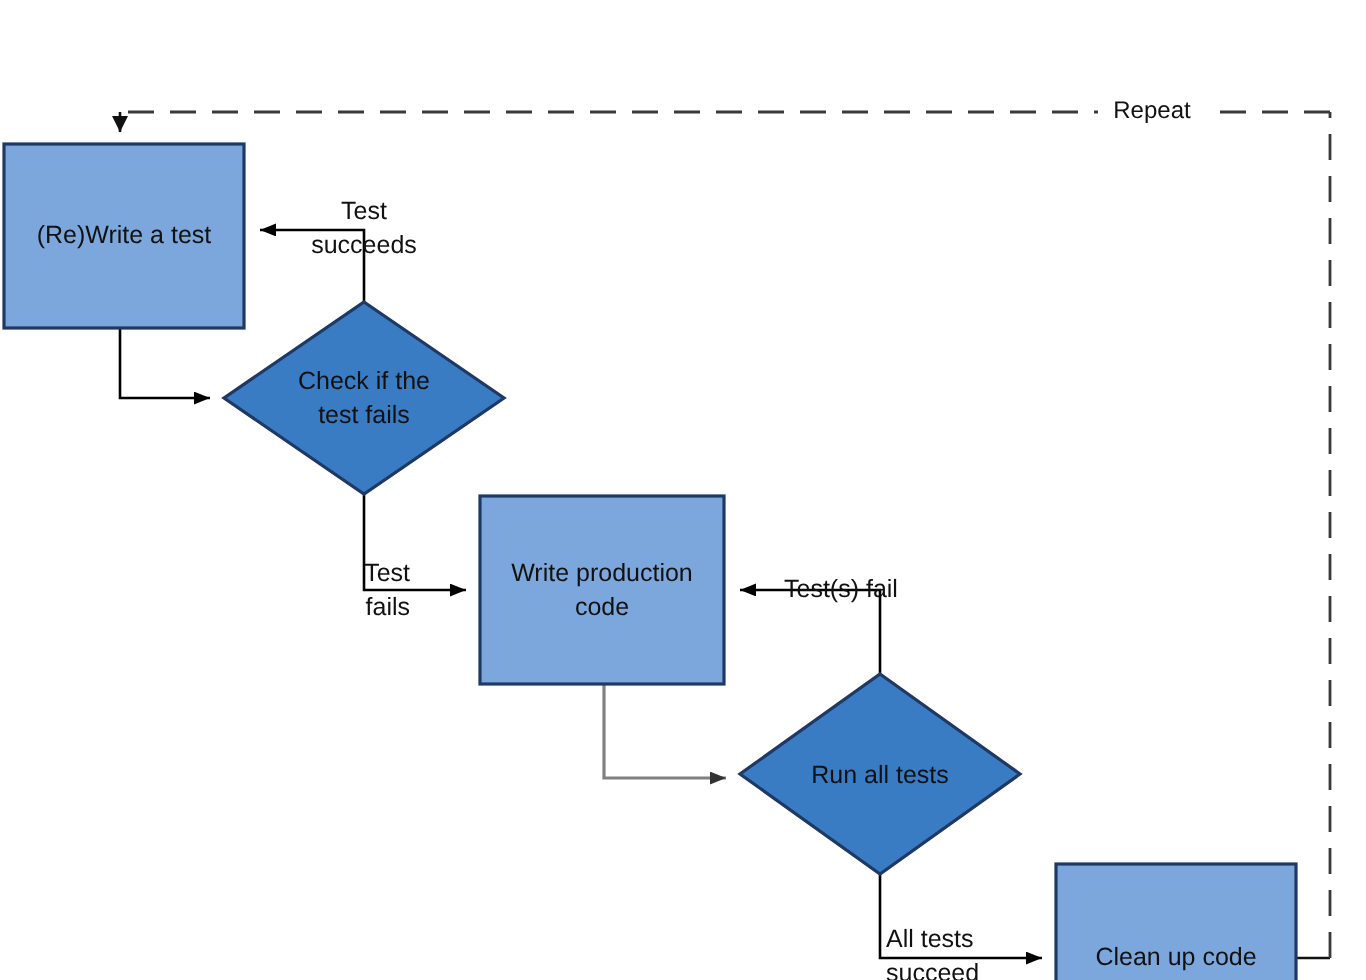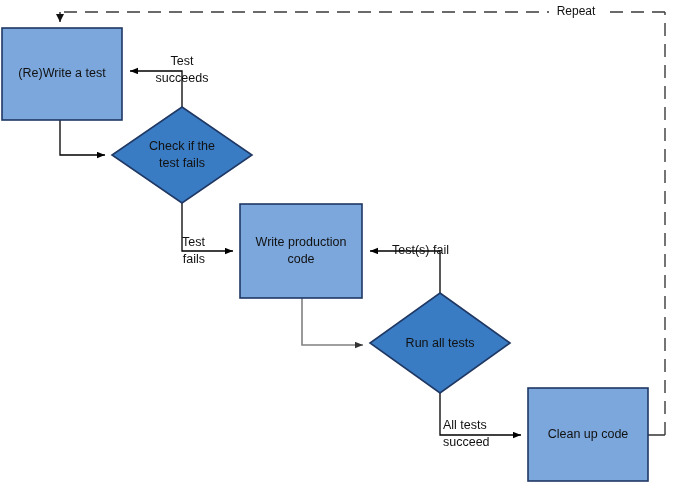--- a/index.html
+++ b/index.html
@@ -10,20 +10,21 @@
   body {
     width: 683px;
     height: 490px;
     font-family: "Liberation Sans", sans-serif;
     overflow: hidden;
   }
   #diagram-root {
     position: relative;
     width: 683px;
     height: 420px;
+    margin-top: 44px;
   }
   svg#flowchart {
     display: block;
     width: 683px;
     height: 490px;
   }
   .node-label {
     font-family: "Liberation Sans", sans-serif;
     font-size: 12.5px;
     fill: #111111;

